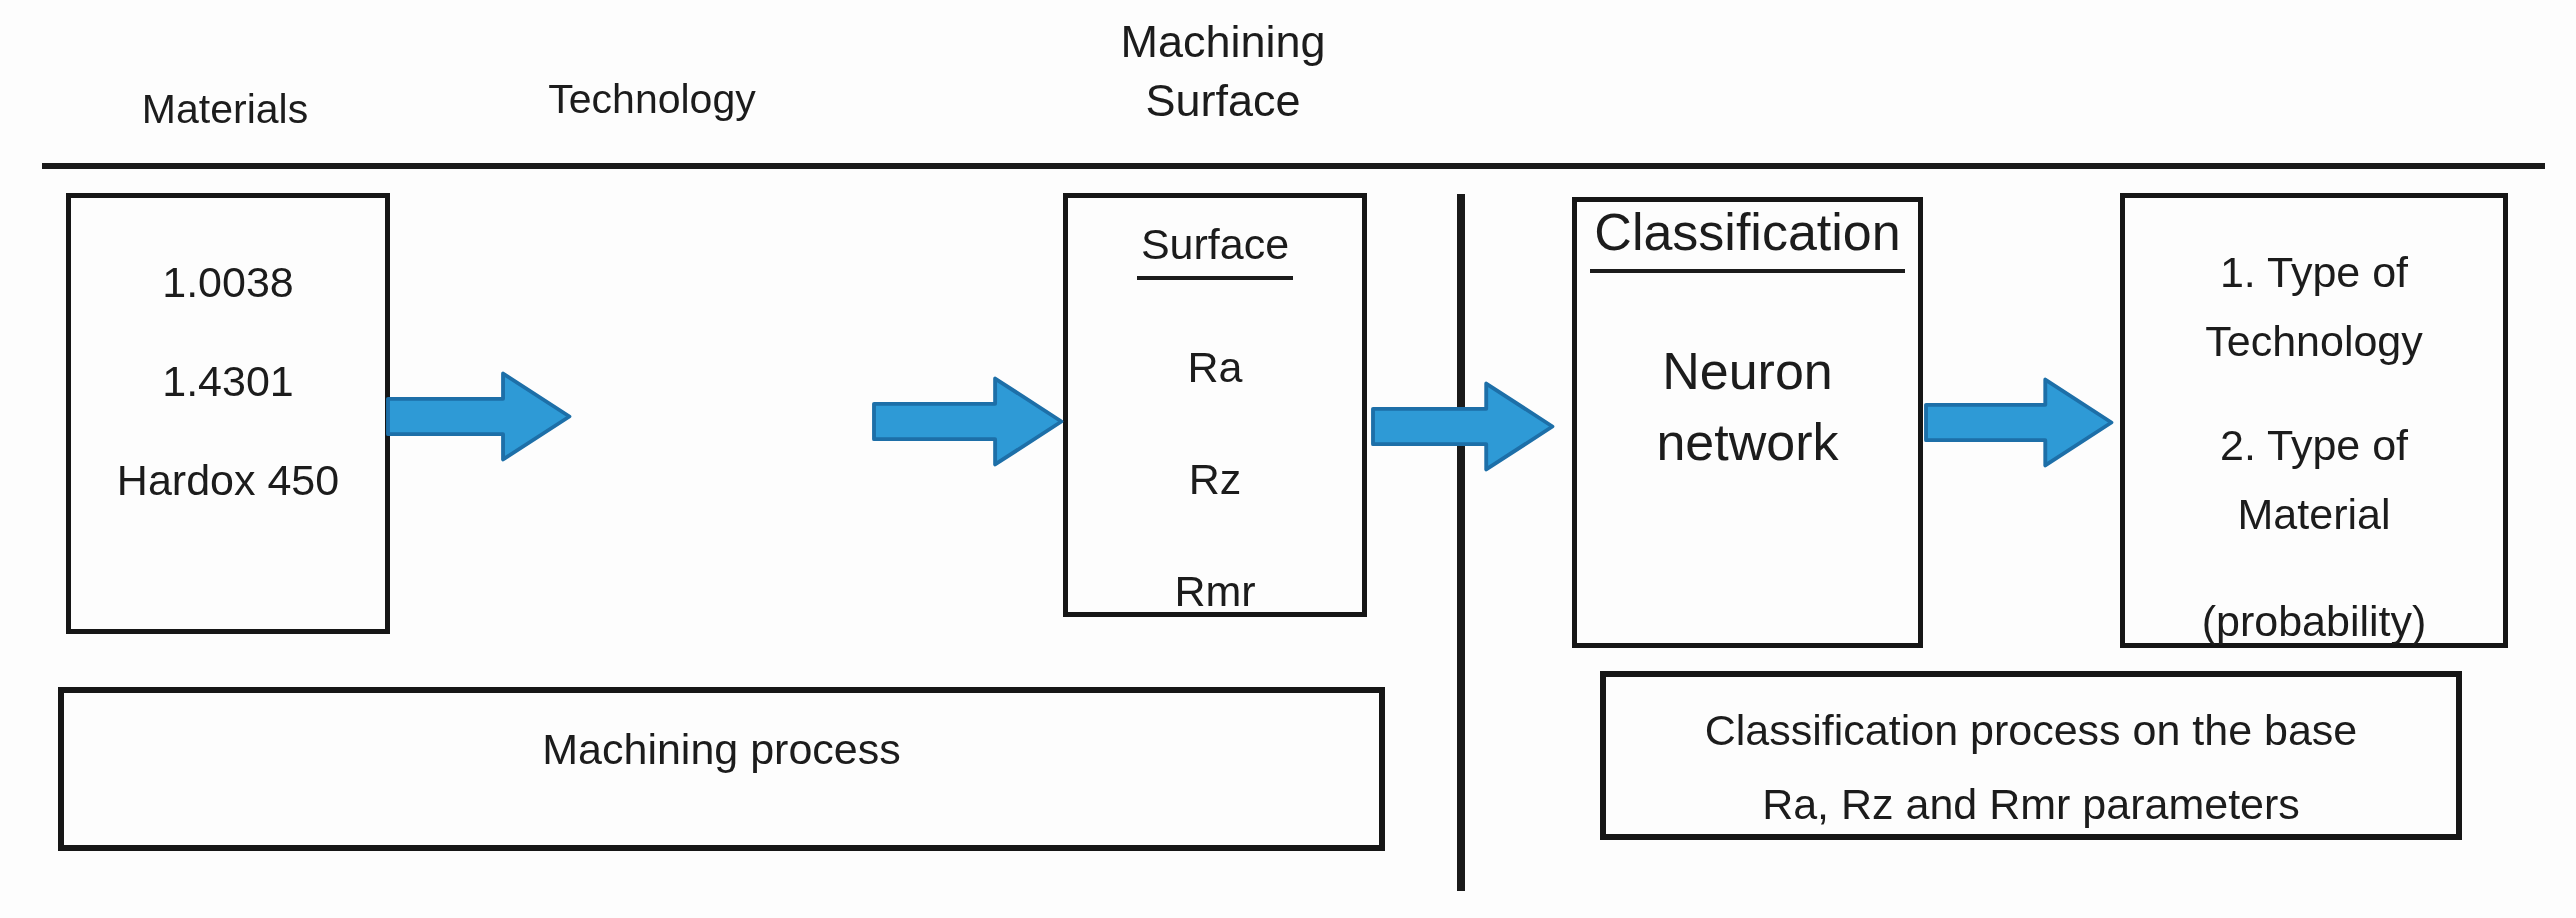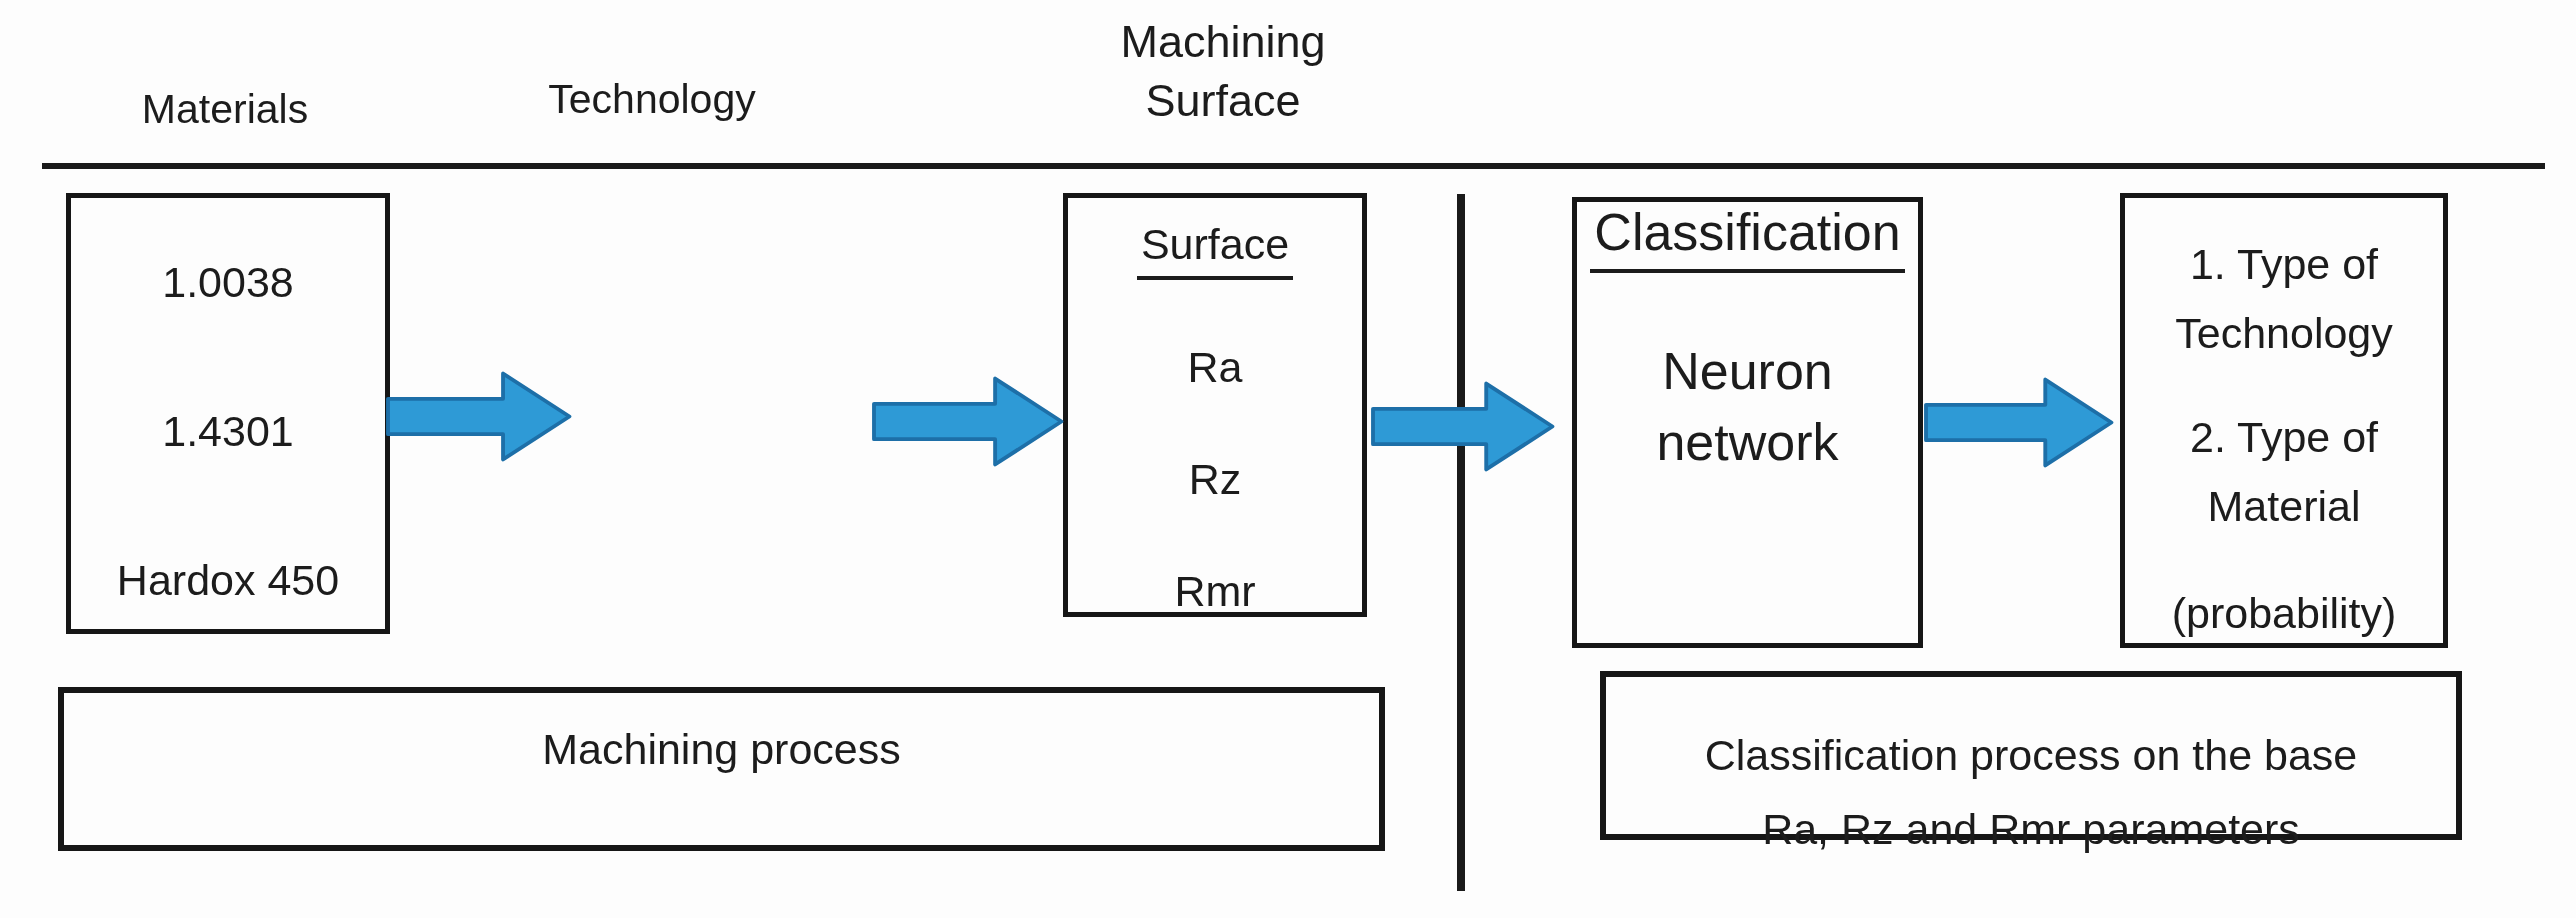--- a/index.html
+++ b/index.html
@@ -76,21 +76,21 @@
   <div class="hdr" style="left:652px;top:76px;">Technology</div>
   <div class="hdr-stack" style="left:1223px;top:12.3px;">
     <span>Machining</span>
     <span>Surface</span>
   </div>
 
   <div class="rule" style="left:42px;top:163px;width:2503px;height:6.2px;"></div>
 
   <div class="rule" style="left:1457px;top:194px;width:7.7px;height:697px;"></div>
 
-  <div class="box" style="left:66px;top:193px;width:324px;height:441px;padding-top:60px;gap:100px;">
+  <div class="box" style="left:66px;top:193px;width:324px;height:441px;padding-top:60px;gap:50px;">
     <div class="item">1.0038</div>
     <div class="item">1.4301</div>
     <div class="item">Hardox 450</div>
   </div>
 
 
   <div class="box" style="left:1063px;top:193px;width:304px;height:424px;padding-top:21.6px;gap:63px;">
     <span class="u">Surface</span>
     <div class="item">Ra</div>
     <div class="item">Rz</div>
@@ -98,37 +98,37 @@
   </div>
 
   <div class="box" style="left:1572px;top:197px;width:351px;height:451px;font-size:52px;">
     <span class="u">Classification</span>
     <div class="dual" style="margin-top:63px;line-height:71px;">
       <div>Neuron</div>
       <div>network</div>
     </div>
   </div>
 
-  <div class="box" style="left:2120px;top:193px;width:328px;height:455px;padding-top:32px;">
+  <div class="box" style="left:2120px;top:193px;width:388px;height:455px;padding-top:40px;">
     <div class="dual">
       <div>1. Type of</div>
       <div>Technology</div>
     </div>
     <div class="dual" style="margin-top:35px;text-align:center;">
       <div>2. Type of</div>
       <div>Material</div>
     </div>
     <div class="item" style="margin-top:48px;">(probability)</div>
   </div>
 
   <div class="box thickline" style="left:58px;top:687px;width:1327px;height:164px;padding-top:32px;">
     <div class="item">Machining process</div>
   </div>
 
-  <div class="box thickline" style="left:1600px;top:671px;width:862px;height:169px;padding-top:41px;line-height:74px;">
+  <div class="box thickline" style="left:1600px;top:671px;width:862px;height:169px;padding-top:16px;line-height:74px;">
     <div>Classification process on the base</div>
     <div>Ra, Rz and Rmr parameters</div>
   </div>
 
   <svg class="arrow" style="left:388px;top:372px;" width="183" height="89" viewBox="0 0 237 116" preserveAspectRatio="none">
     <polygon points="0,35 149,35 149,2 235,58 149,114 149,81 0,81"></polygon>
   </svg>
   <svg class="arrow" style="left:874px;top:377px;" width="189" height="89" viewBox="0 0 245 116" preserveAspectRatio="none">
     <polygon points="0,35 157,35 157,2 243,58 157,114 157,81 0,81"></polygon>
   </svg>

